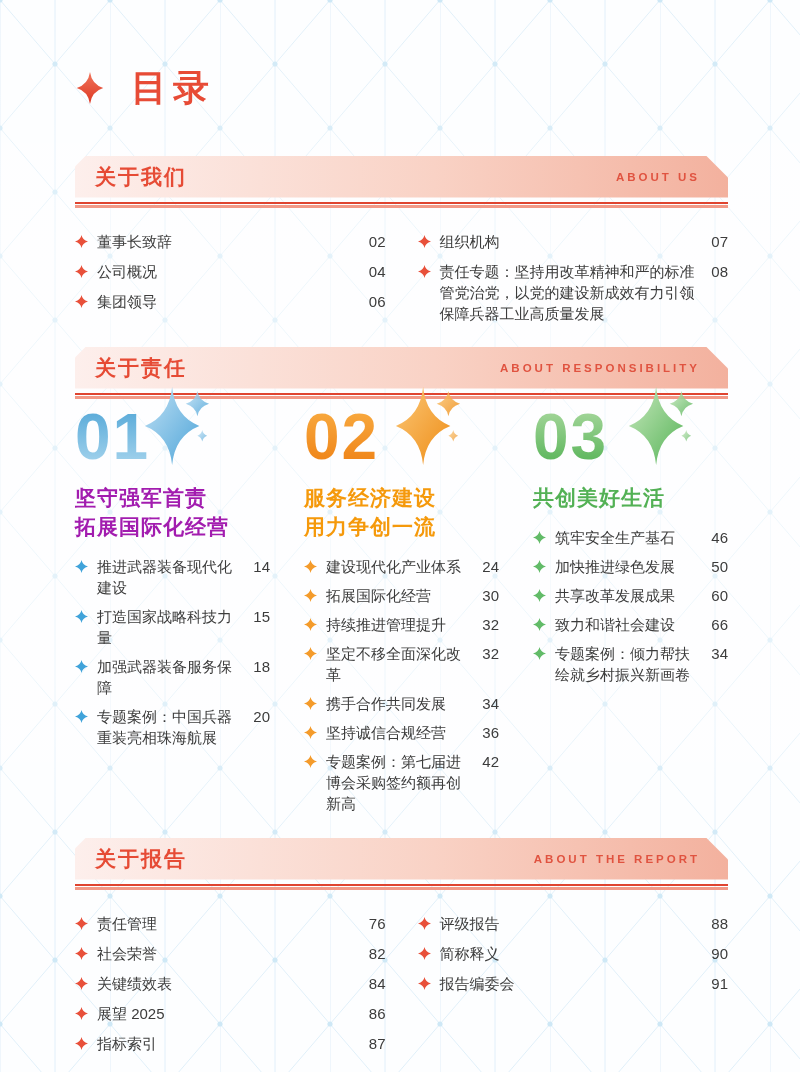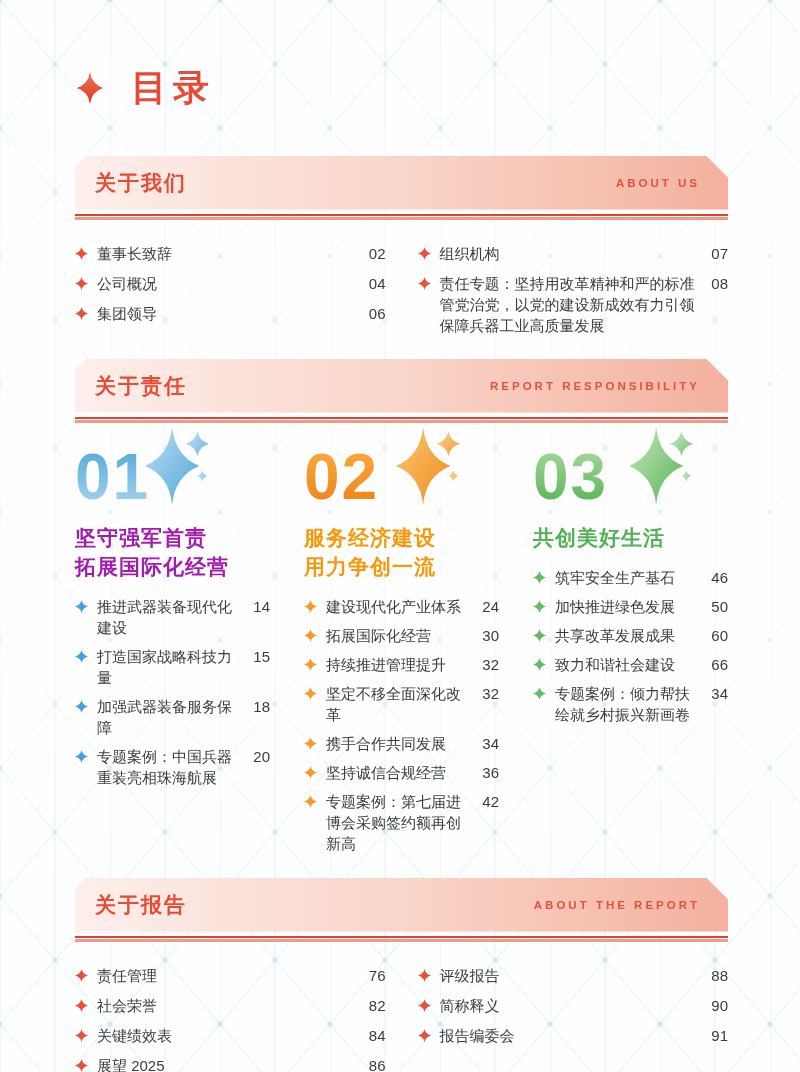--- a/index.html
+++ b/index.html
@@ -26,42 +26,42 @@
   
   .title-row { padding-top:68px; display:flex; align-items:center; gap:26px; }
   .title-row .t-spark { width:30px; height:34px; flex:0 0 auto; }
   h1.page-title {
     font-size:36px; font-weight:900; color:#e74b36; letter-spacing:6px;
     line-height:1.1;
   }
 
   
   .banner {
-    height:54px; display:flex; align-items:center; justify-content:space-between;
+    height:42px; display:flex; align-items:center; justify-content:space-between;
     padding:0 28px 0 20px;
     background:linear-gradient(90deg,#fdefec 0%,#f9d2c5 55%,#f3b19e 100%);
     clip-path:polygon(0 11px, 11px 0, calc(100% - 22px) 0, 100% 22px, 100% 100%, 0 100%);
   }
   .banner .zh { font-size:21px; font-weight:800; color:#e64b35; letter-spacing:2px; }
   .banner .en { font-size:11.5px; font-weight:700; color:#e05340; letter-spacing:3px; }
   .rule { margin-top:4px; }
   .rule .r1 { height:2px; background:#df4430; }
   .rule .r2 { height:2.5px; background:#f29987; margin-top:1.5px; }
 
   
   .row { display:flex; align-items:flex-start; margin-bottom:9px; }
   .bullet { width:13px; height:13px; flex:0 0 auto; margin-top:4px; }
   .lbl { flex:1; font-size:15px; line-height:21px; padding:0 10px 0 9px; font-weight:500; }
   .pg  { font-size:15px; line-height:21px; font-weight:500; }
 
   .two-col { display:grid; grid-template-columns:1fr 1fr; column-gap:32px; margin-top:23px; }
   .red-b { color:#e8503a; }
 
   
-  .chapters { display:grid; grid-template-columns:1fr 1fr 1fr; column-gap:34px; margin-top:16px; }
+  .chapters { display:grid; grid-template-columns:1fr 1fr 1fr; column-gap:34px; margin-top:0; }
   .num-wrap { position:relative; height:78px; }
   .num {
     position:absolute; left:0; top:2px;
     font-size:64px; font-weight:800; line-height:72px; letter-spacing:2px;
     -webkit-background-clip:text; background-clip:text; color:transparent;
   }
   .ch1 .num { background-image:linear-gradient(180deg,#57a9d8 10%,#a9d6ee 95%); -webkit-background-clip:text; background-clip:text; }
   .ch2 .num { background-image:linear-gradient(180deg,#f9ad43 5%,#ee8014 95%); -webkit-background-clip:text; background-clip:text; }
   .ch3 .num { background-image:linear-gradient(180deg,#abd9a0 5%,#53b254 95%); -webkit-background-clip:text; background-clip:text; }
   .spark { position:absolute; top:-14px; width:70px; height:82px; }
@@ -182,21 +182,21 @@
           <span class="lbl">责任专题：坚持用改革精神和严的标准管党治党，以党的建设新成效有力引领保障兵器工业高质量发展</span>
           <span class="pg">08</span>
         </div>
       </div>
     </div>
   </div>
 
   <div class="sec2">
     <div class="banner">
       <span class="zh">关于责任</span>
-      <span class="en">REPORT RESPONSIBILITY</span>
+      <span class="en">ABOUT RESPONSIBILITY</span>
     </div>
     <div class="rule">
         <div class="r1"></div>
         <div class="r2"></div>
       </div>
 
     <div class="chapters">
 
       <div class="chapter ch1">
         <div class="num-wrap">

